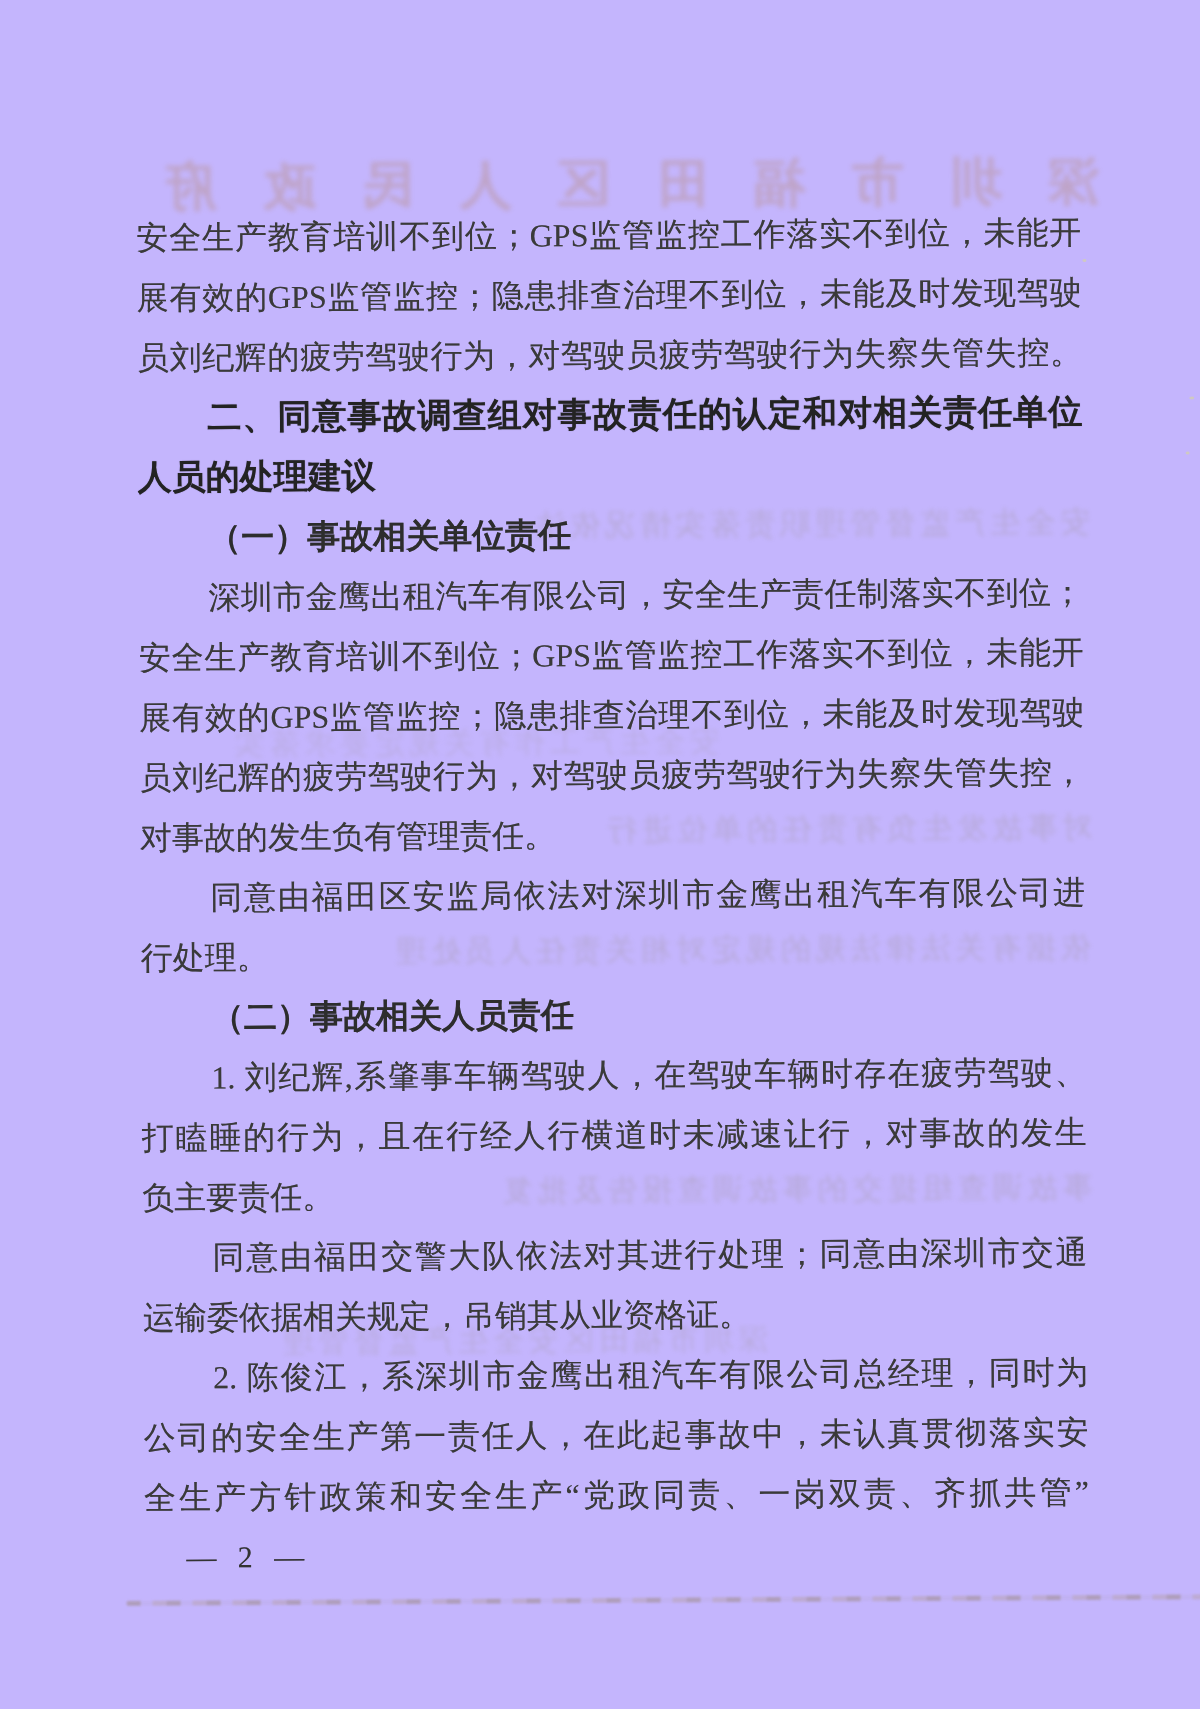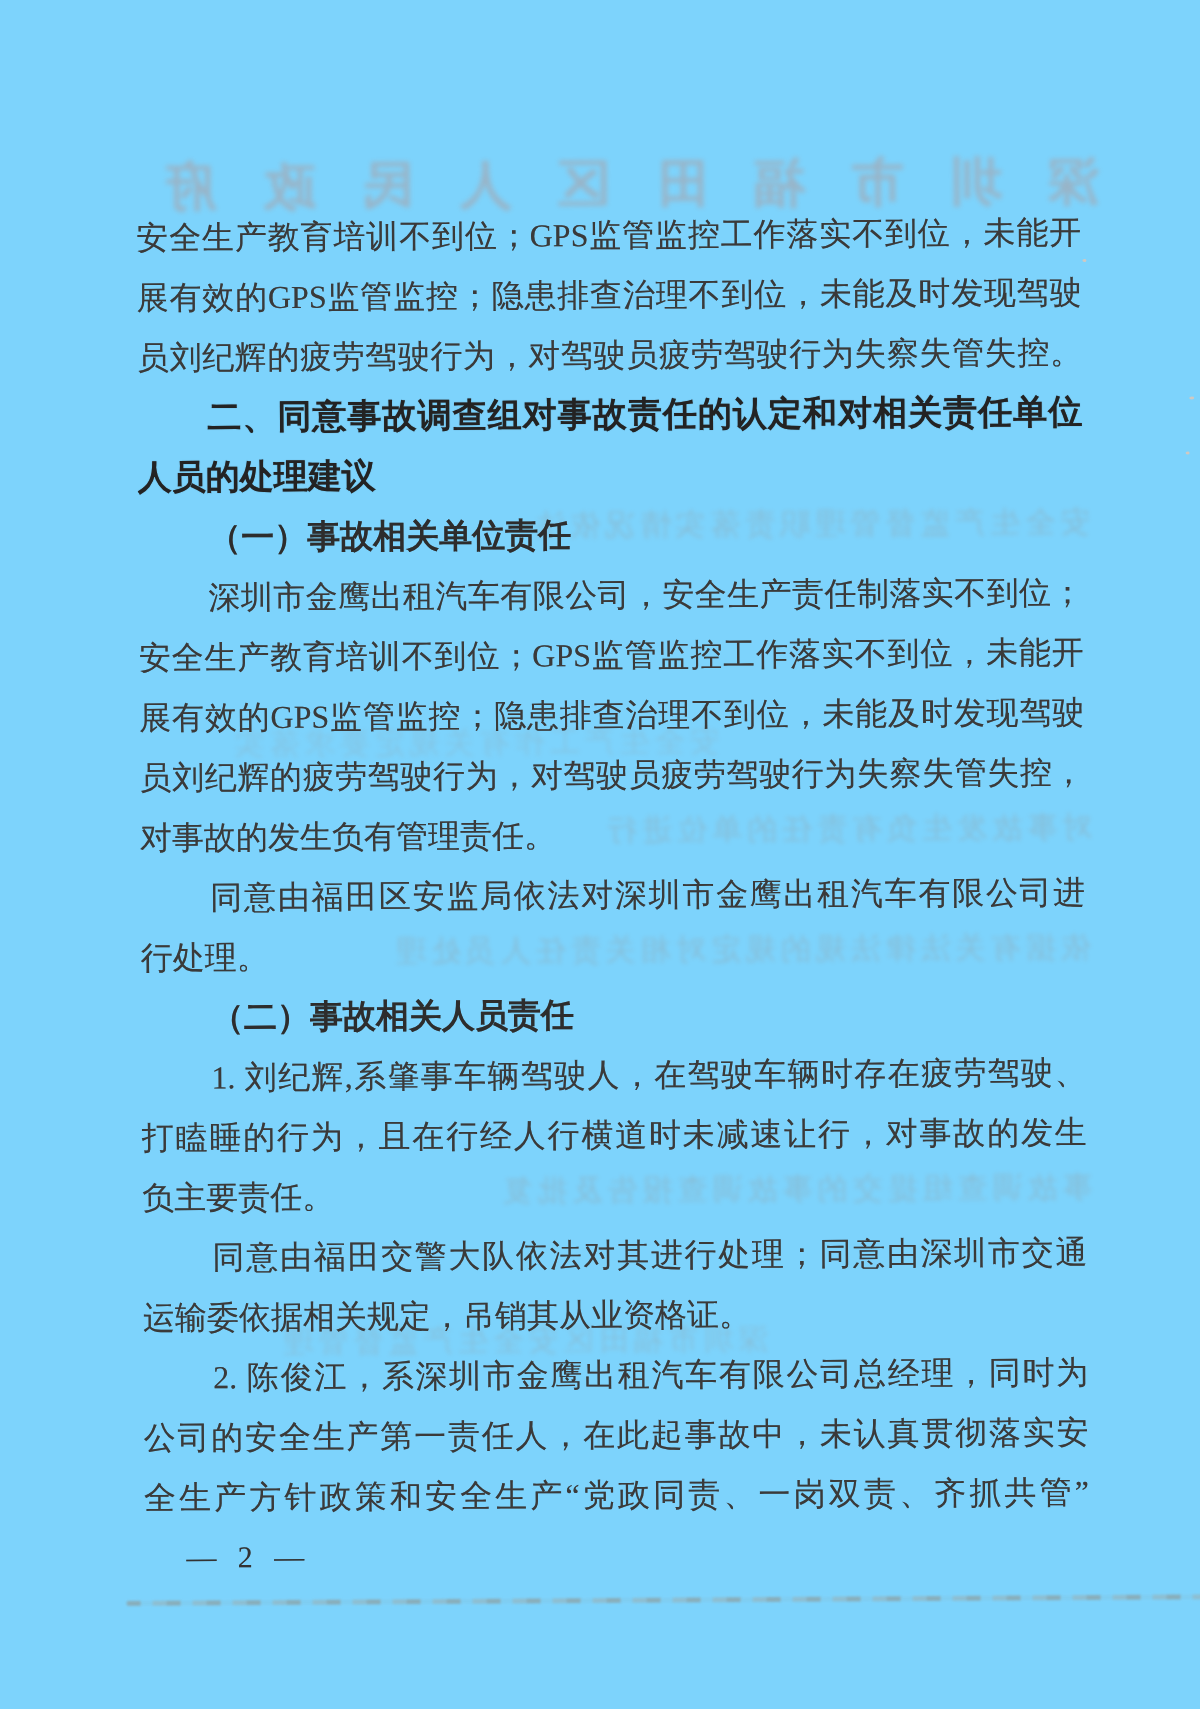--- a/index.html
+++ b/index.html
@@ -1,19 +1,19 @@
 <!DOCTYPE html>
 <html lang="zh"><head>
 <meta charset="utf-8">
 <style>
   html,body { margin:0; padding:0; background:#ffffff; }
   .page {
     position:relative;
     width:1200px; height:1709px;
-    background:#7dd3fc;
+    background:#c4b5fd;
     overflow:hidden;
     font-family:"Liberation Serif","DejaVu Serif",serif;
   }
   .tilt {
     position:absolute; inset:0;
     transform:rotate(-0.35deg);
     transform-origin:600px 850px;
   }
 
   

